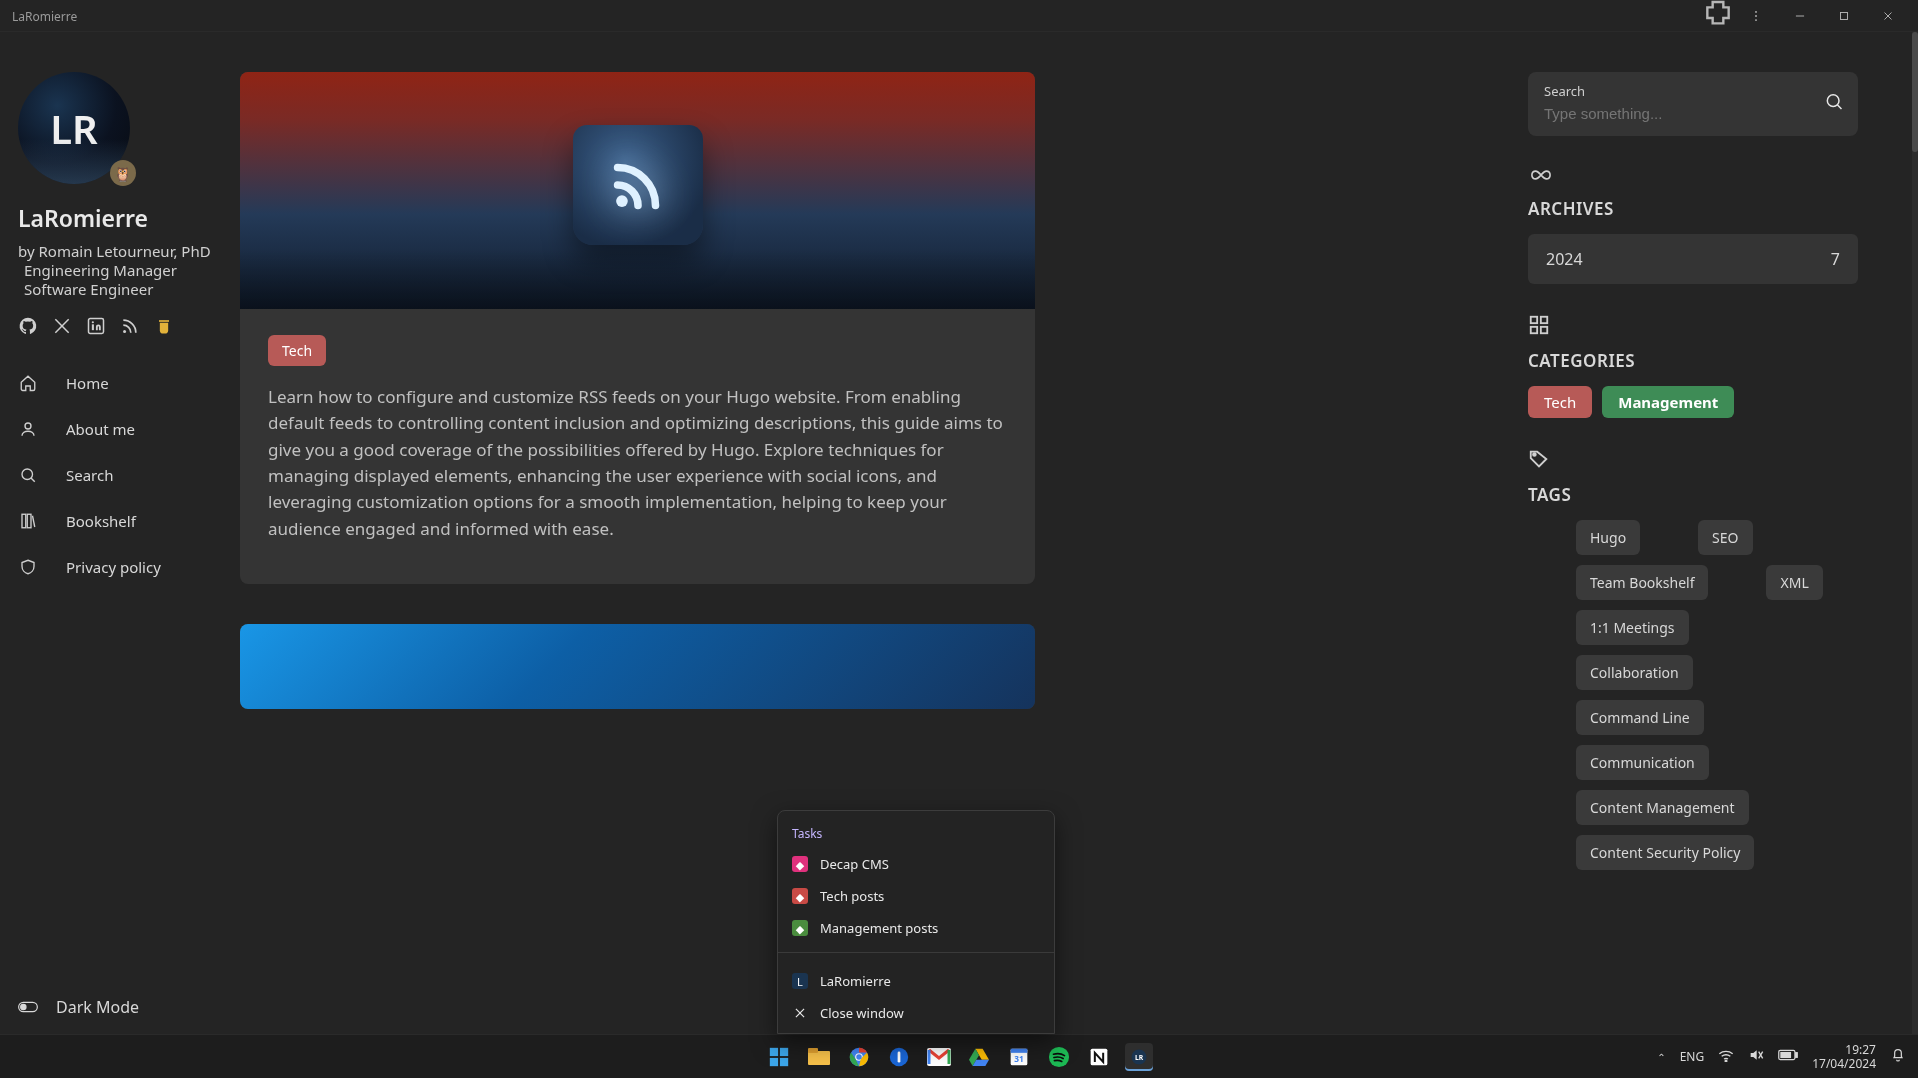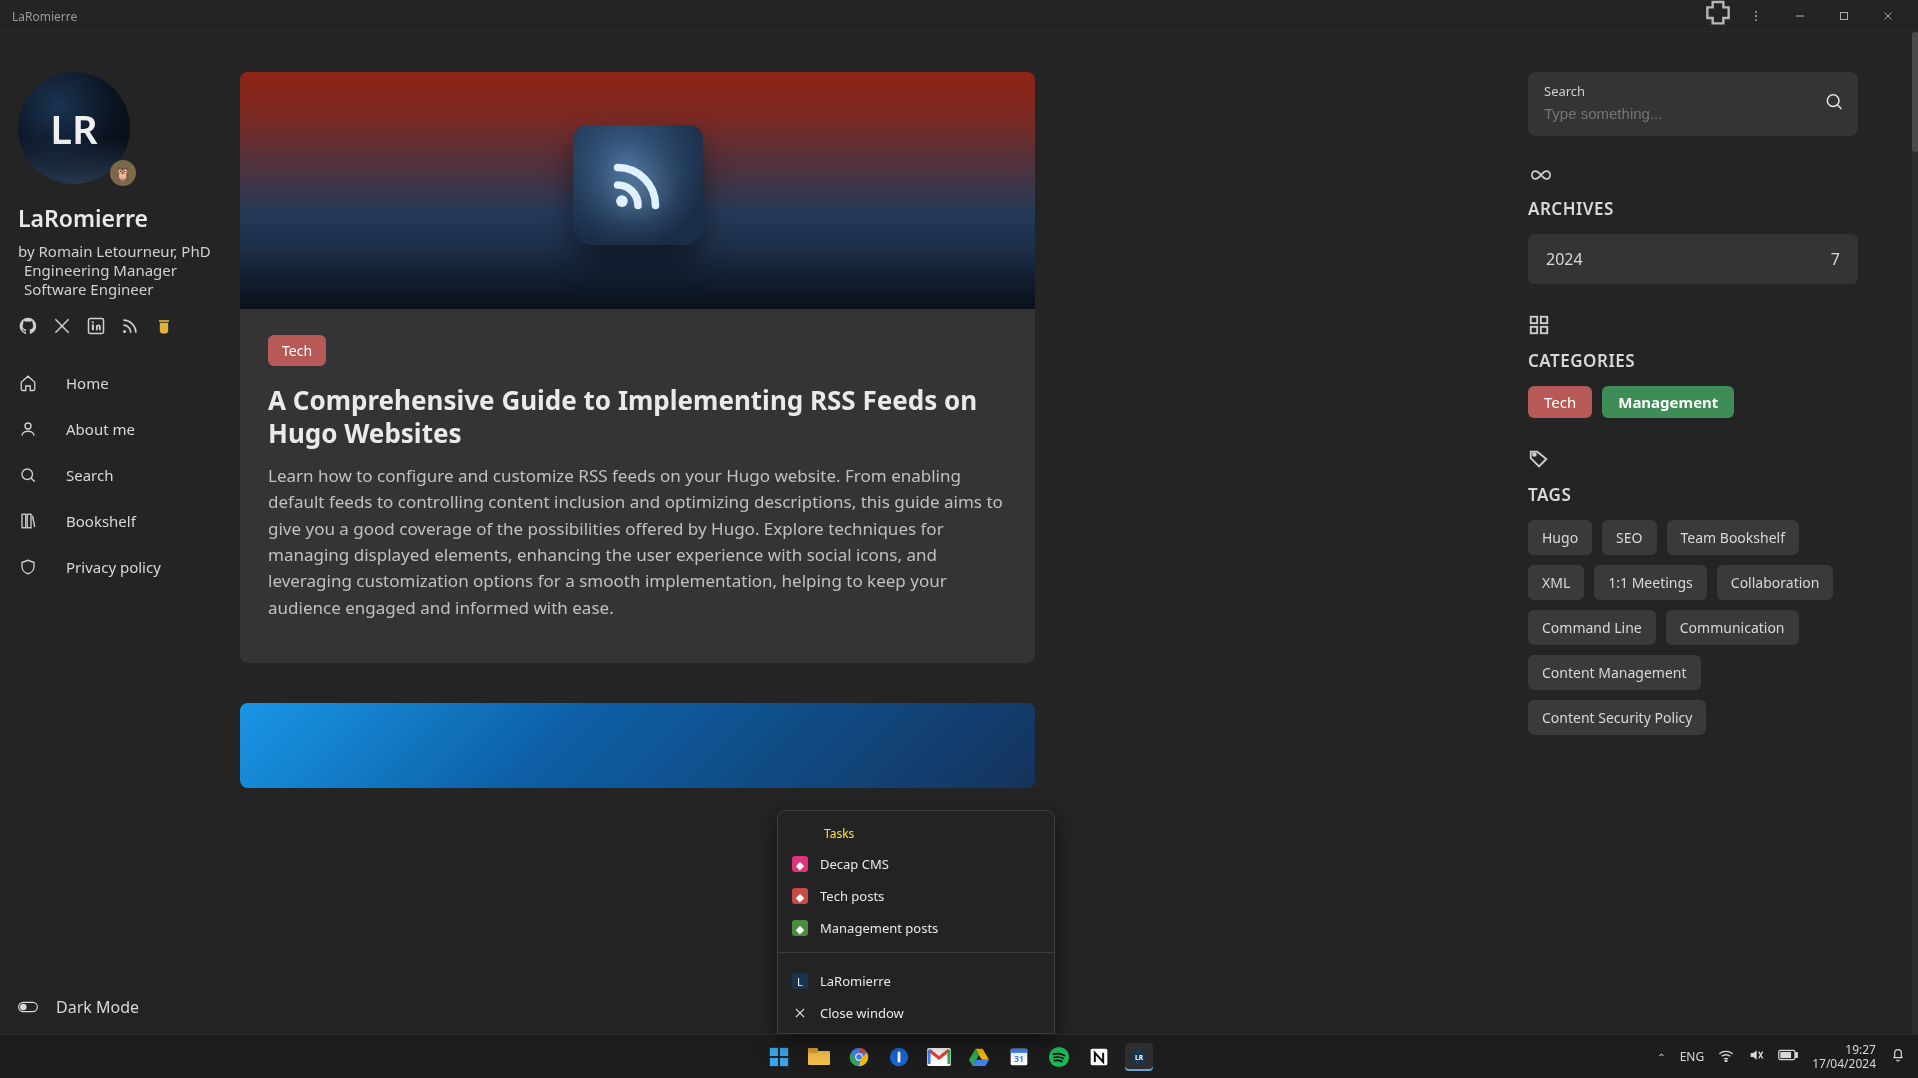--- a/index.html
+++ b/index.html
@@ -137,32 +137,32 @@
   background:#343434; border-radius:6px; padding:14px 18px;
   display:flex; justify-content:space-between; color:#d8d8d8;
 }
 .cat-row{ display:flex; gap:10px; }
 .cat-pill{ padding:6px 16px; border-radius:6px; color:#fff; font-size:15px; cursor:pointer;}
 .cat-tech{ background:#b75a57; }
 .cat-mgmt{ background:#3e8c56;font-weight:bold; }
 .tags-wrap{ display:flex; flex-wrap:wrap; gap:10px; }
 .tag-chip{
   background:#3a3a3a; padding:8px 14px; border-radius:6px; color:#d8d8d8;
-  font-size:14px; cursor:pointer;
+  font-size:14px; cursor:pointer;margin-left:48px;
 }
 
 
 .jumplist{
   position:absolute; left:777px; bottom:44px; width:278px;
   background:#232323; border:1px solid #3c3c3c; border-radius:8px 8px 0 0;
   box-shadow:0 8px 24px rgba(0,0,0,.5);
   overflow:hidden; z-index:50;
 }
 .jl-section{ padding:8px 0 4px 0; }
-.jl-header{ padding:6px 14px; color:#fde047; font-size:12px;margin-left:32px; }
+.jl-header{ padding:6px 14px; color:#c4b5fd; font-size:12px; }
 .jl-item{ display:flex; align-items:center; gap:12px; padding:7px 14px; color:#e9e9e9; font-size:13px; cursor:pointer;}
 .jl-ico{ width:16px; height:16px; border-radius:3px; display:flex; align-items:center; justify-content:center; font-size:11px; color:#fff;}
 .jl-sep{ height:1px; background:#3a3a3a; margin:4px 0; }
 
 
 .taskbar{
   position:absolute; left:0; right:0; bottom:0; height:44px;
   background:#1d1d1d; display:flex; align-items:center;
   border-top:1px solid #2a2a2a;
 }
@@ -323,21 +323,20 @@
         <div class="rss-block">
           <svg width="70" height="70" viewBox="0 0 24 24" fill="none" stroke="#dff1ff" stroke-width="2.6" stroke-linecap="round">
               <path d="M5 12a7 7 0 017 7M5 6a13 13 0 0113 13"></path>
               <circle cx="6.5" cy="17.5" r="2" fill="#dff1ff" stroke="none"></circle>
             </svg>
         </div>
         <div class="hero-shadow"></div>
       </div>
       <div class="post-body">
         <span class="tag-pill">Tech</span>
-        <h2 class="post-title">A Comprehensive Guide to Implementing RSS Feeds on Hugo Websites</h2>
         <p class="post-desc">Learn how to configure and customize RSS feeds on your Hugo website. From enabling default feeds to controlling content inclusion and optimizing descriptions, this guide aims to give you a good coverage of the possibilities offered by Hugo. Explore techniques for managing displayed elements, enhancing the user experience with social icons, and leveraging customization options for a smooth implementation, helping to keep your audience engaged and informed with ease.</p>
       </div>
     </article>
 
     <article class="post-card two">
       <div class="post-hero"></div>
     </article>
   </main>
 
   <aside class="right">

